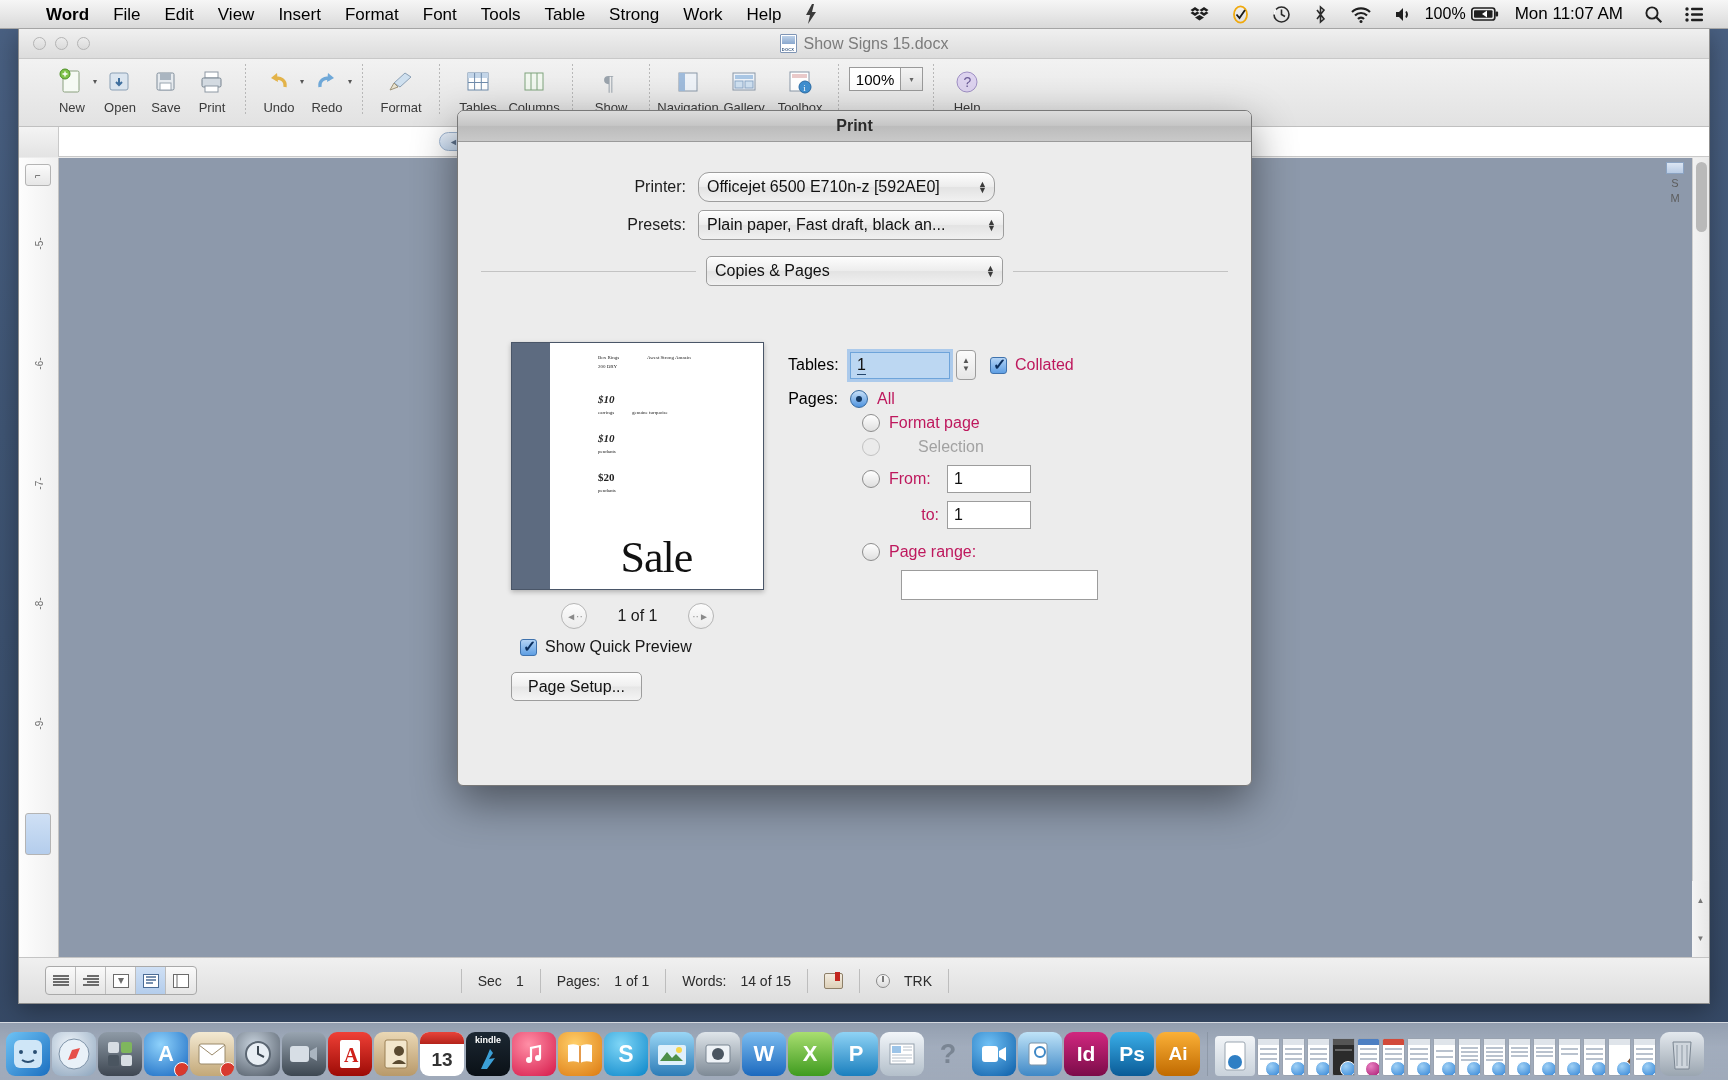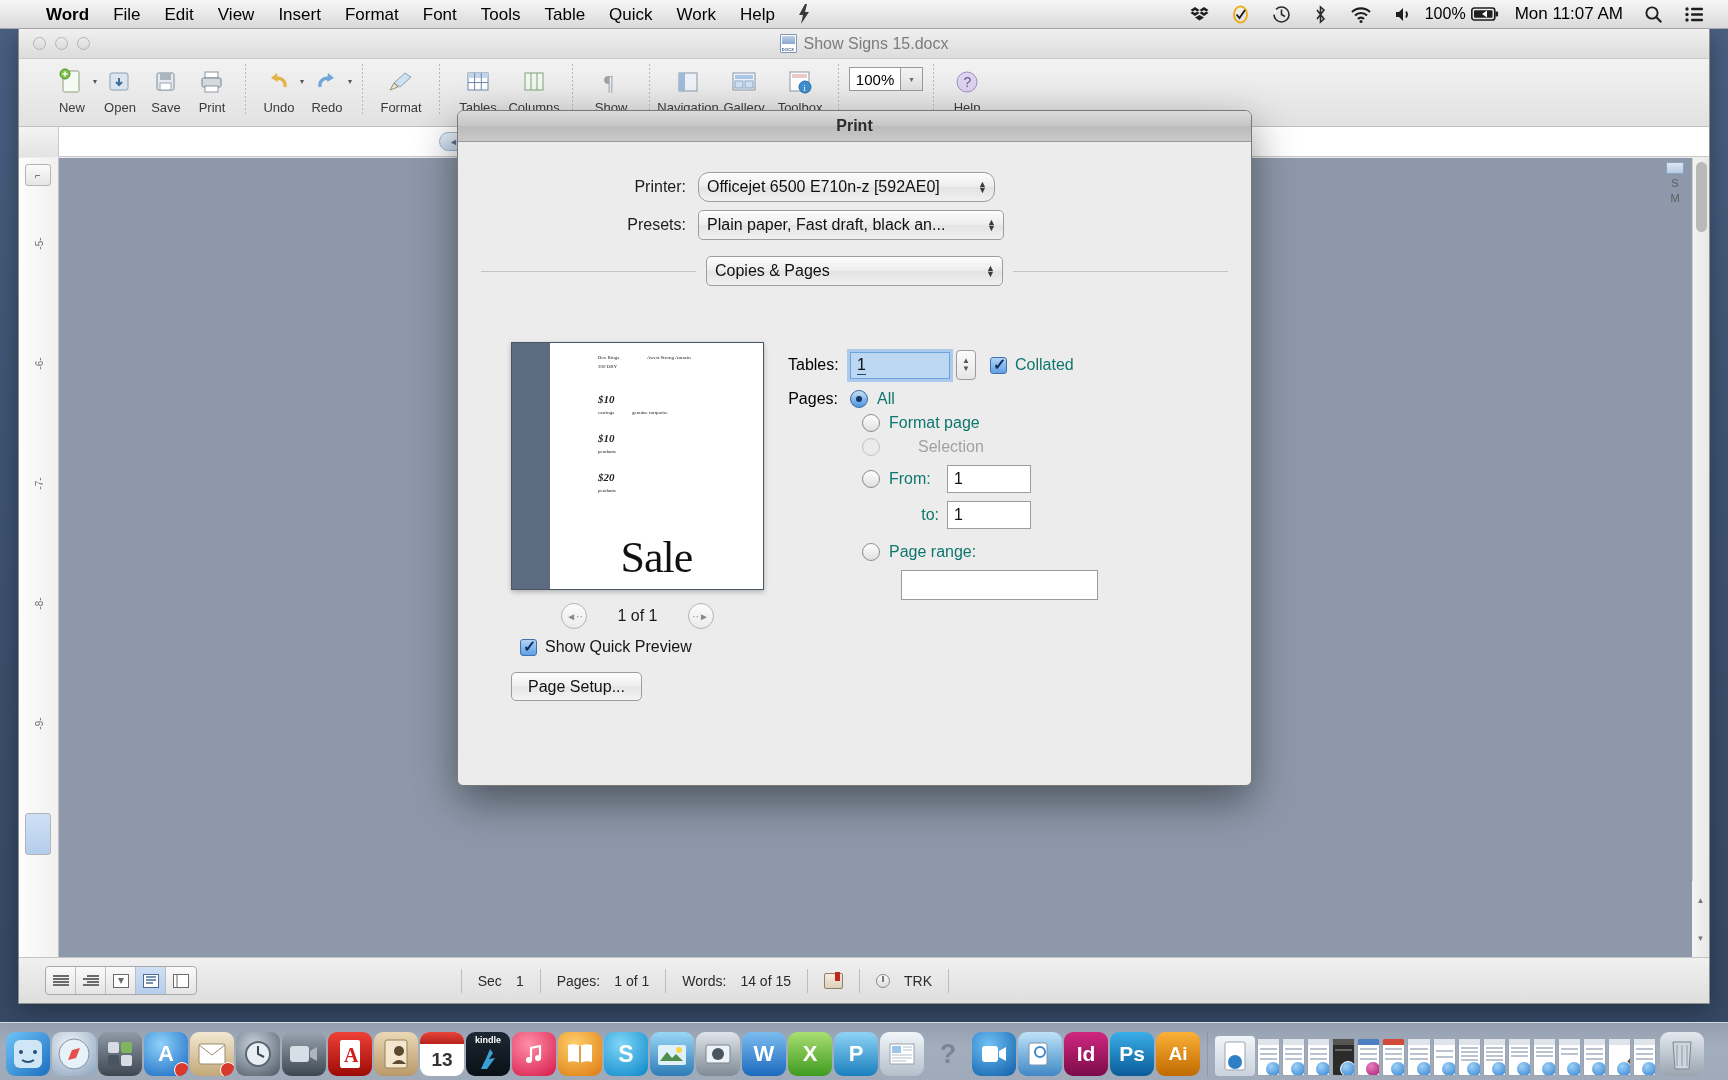--- a/index.html
+++ b/index.html
@@ -229,21 +229,21 @@
     display:flex; align-items:center; padding:0 6px; font-size:16px; color:#111;}
   .tfield.focus{ background:#bcd7f2; border:1px solid #6ea4da;
      box-shadow:0 0 0 3px rgba(120,175,235,.55); }
   .tfield.focus span{ border-bottom:1px solid #25486e; }
 
   .stepper{ width:20px; height:30px; border:1px solid #9c9c9c; border-radius:4px;
     background:linear-gradient(180deg,#fbfbfb,#e6e6e6);
     display:flex; flex-direction:column; align-items:center; justify-content:center;
     font-size:8px; color:#555; line-height:8px;}
 
-  .rlabel{ font-size:16px; color:#0f766e; }
+  .rlabel{ font-size:16px; color:#be185d; }
   .rlabel.dis{ color:#a2a2a2; }
 
   #helptext{ position:absolute; left:443px; top:566px; width:210px;
     font-size:14.5px; color:#2c2c2c; line-height:1.45;}
 
   
   #dock{
     position:absolute; left:0; bottom:0; width:1728px; height:58px;
     background:linear-gradient(180deg,rgba(225,230,238,.55) 0%,rgba(198,206,218,.75) 42%,rgba(178,187,201,.85) 100%);
     border-top:1px solid rgba(255,255,255,.55);
@@ -580,21 +580,21 @@
     <div id="previewbox">
       <div id="previewpage">
         <div class="pv-row" style="left:48px;top:12px;font-size:5px;">Box Rings</div>
         <div class="pv-row" style="left:97px;top:12px;font-size:5px;">Awest Strong Amazin</div>
         <div class="pv-row" style="left:48px;top:21px;font-size:5px;">200 DRY</div>
         <div class="pv-row" style="left:48px;top:50px;font-size:11px;font-weight:bold;font-style:italic;">$10</div>
         <div class="pv-row" style="left:48px;top:67px;font-size:5px;">earrings</div>
         <div class="pv-row" style="left:82px;top:67px;font-size:5px;">genuine turquoise</div>
         <div class="pv-row" style="left:48px;top:89px;font-size:11px;font-weight:bold;font-style:italic;">$10</div>
         <div class="pv-row" style="left:48px;top:106px;font-size:5px;">pendants</div>
-        <div class="pv-row" style="left:48px;top:128px;font-size:11px;font-weight:bold;font-style:italic;">$20</div>
+        <div class="pv-row" style="left:48px;top:128px;font-size:11px;font-weight:bold;">$20</div>
         <div class="pv-row" style="left:48px;top:145px;font-size:5px;">pendants</div>
         <div id="pv-sale">Sale</div>
       </div>
     </div>
 
     <div id="pvnav">
       <div class="navbtn">◄··</div>
       <div id="pvcount">1 of 1</div>
       <div class="navbtn">··►</div>
     </div>
@@ -675,21 +675,21 @@
   <div class="mb-apple"></div>
   <div class="mb-item bold">Word</div>
   <div class="mb-item">File</div>
   <div class="mb-item">Edit</div>
   <div class="mb-item">View</div>
   <div class="mb-item">Insert</div>
   <div class="mb-item">Format</div>
   <div class="mb-item">Font</div>
   <div class="mb-item">Tools</div>
   <div class="mb-item">Table</div>
-  <div class="mb-item">Quick</div>
+  <div class="mb-item">Strong</div>
   <div class="mb-item">Work</div>
   <div class="mb-item">Help</div>
   <div class="mb-ic">
     <svg width="12" height="20" viewBox="0 0 12 20">
         <path d="M7 0L1 11h4l-2 9 8-12H7l2-8z" fill="#3a3a3a"></path>
       </svg>
   </div>
   <div class="mb-spacer"></div>
   <div class="mb-right">
     <div class="mb-ic">

